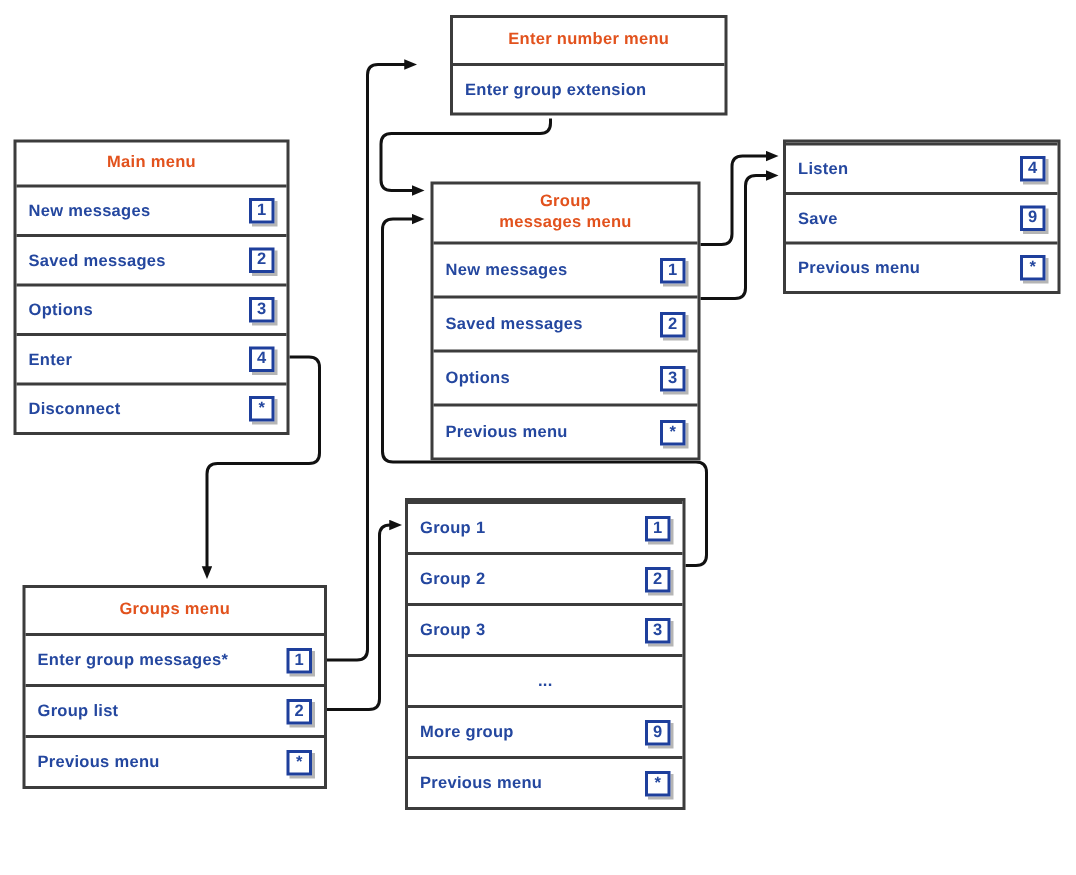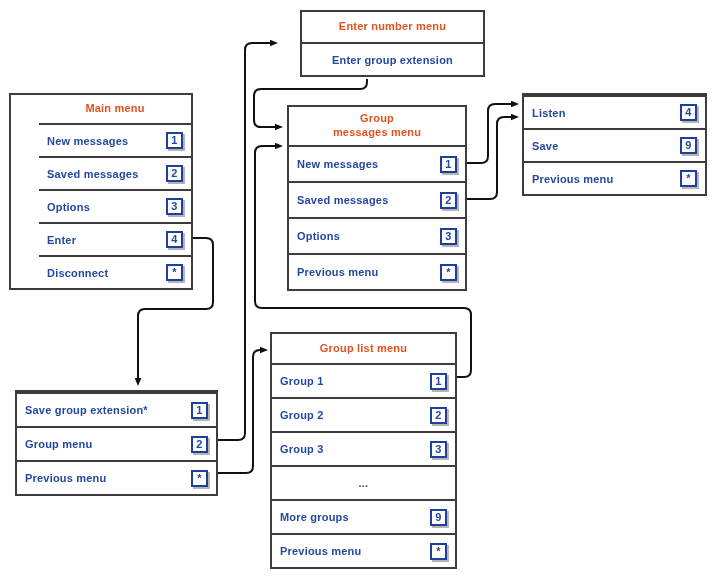--- a/index.html
+++ b/index.html
@@ -36,41 +36,40 @@
   }
   .menu-row {
     height: var(--rh, 33px);
     border-top: 2px solid var(--box-border, #3c3c3c);
     display: flex;
     align-items: center;
     padding: 0 8px;
     color: var(--item-text, #24479f);
     letter-spacing: 0.2px;
     white-space: nowrap;
-    justify-content: center;
   }
   .menu-row.center { justify-content: center; }
   .key {
     margin-left: auto;
     min-width: 17px;
     height: 17px;
     border: 2px solid var(--key-border, #1e3f9c);
     background: #ffffff;
     box-shadow: 2px 2px 0 0 var(--key-shadow, #b5b5b5);
     color: var(--item-text, #24479f);
     display: flex;
     align-items: center;
     justify-content: center;
     font-size: 11px;
     line-height: 1;
   }
   
   #menu-enter-number  { left: 282px; top: 10px;  width: 185px; margin-left: 18px; --hh: 30px; --rh: 33px; }
-  #menu-main          { left: 9px;   top: 93px;  width: 184px; padding-left: 28px; --hh: 28px; --rh: 33px; }
-  #menu-group-messages{ left: 287px; top: 105px; width: 180px; --hh: 38px; --rh: 36px; }
+  #menu-main          { left: 9px;   top: 93px;  width: 184px; --hh: 28px; --rh: 33px; }
+  #menu-group-messages{ left: 287px; top: 121px; width: 180px; --hh: 38px; --rh: 36px; }
   #menu-listen        { left: 522px; top: 93px;  width: 185px; --hh: 28px; --rh: 33px; }
   #menu-groups        { left: 15px;  top: 390px; width: 203px; --hh: 30px; --rh: 34px; }
   #menu-group-list    { left: 270px; top: 332px; width: 187px; --hh: 29px; --rh: 34px; }
 </style>
 </head>
 <body>
 
 <div class="stage">
 
   <svg class="connectors" width="717" height="583" viewBox="0 0 717 583" fill="none" stroke="#111111" stroke-width="2">
@@ -145,52 +144,52 @@
       <div class="menu-row">
         <span>Save</span>
         <span class="key">9</span>
       </div>
       <div class="menu-row">
         <span>Previous menu</span>
         <span class="key">*</span>
       </div>
     </div>
   <div class="menu" id="menu-groups">
+      <div class="menu-header">Groups menu</div>
       <div class="menu-row">
-        <span>Save group extension*</span>
+        <span>Enter group messages*</span>
         <span class="key">1</span>
       </div>
       <div class="menu-row">
-        <span>Group menu</span>
+        <span>Group list</span>
         <span class="key">2</span>
       </div>
       <div class="menu-row">
         <span>Previous menu</span>
         <span class="key">*</span>
       </div>
     </div>
   <div class="menu" id="menu-group-list">
-      <div class="menu-header">Group list menu</div>
       <div class="menu-row">
         <span>Group 1</span>
         <span class="key">1</span>
       </div>
       <div class="menu-row">
         <span>Group 2</span>
         <span class="key">2</span>
       </div>
       <div class="menu-row">
         <span>Group 3</span>
         <span class="key">3</span>
       </div>
       <div class="menu-row center">
         <span>...</span>
       </div>
       <div class="menu-row">
-        <span>More groups</span>
+        <span>More group</span>
         <span class="key">9</span>
       </div>
       <div class="menu-row">
         <span>Previous menu</span>
         <span class="key">*</span>
       </div>
     </div>
 
 </div>
 

